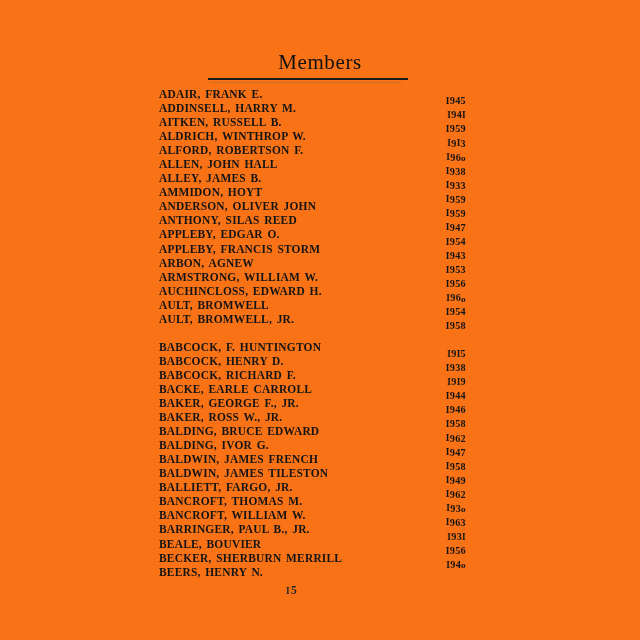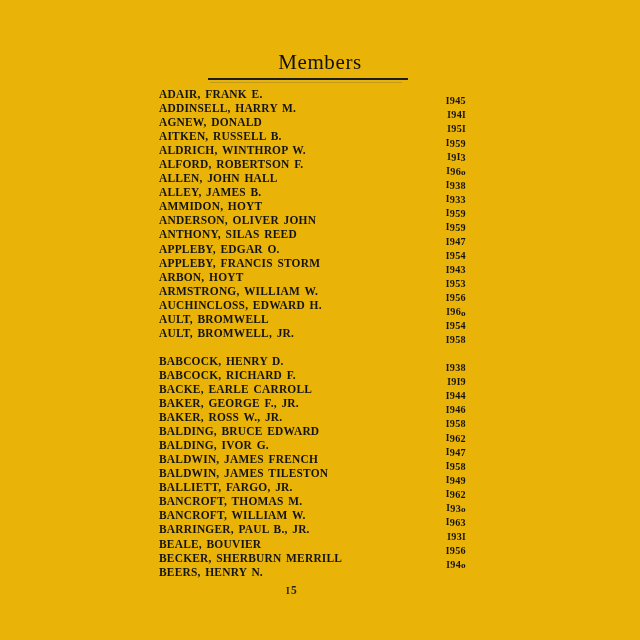--- a/index.html
+++ b/index.html
@@ -12,21 +12,21 @@
     background: #ffffff;
     font-family: "Liberation Serif", "DejaVu Serif", serif;
     color: #1a1a1a;
     overflow: hidden;
     position: relative;
   }
 
   .page {
     position: absolute;
     inset: 0;
-    background: #eab308;
+    background: #f97316;
   }
 
   
   .heading-block {
     position: absolute;
     left: 0;
     right: 0;
     top: 52px;
     text-align: center;
   }
@@ -146,24 +146,20 @@
   <div class="member-list" id="member-list">
       <div class="entry">
         <span class="entry-name">ADAIR, FRANK E.</span>
         <span class="entry-year"><span class="osf-one">I</span>945</span>
       </div>
       <div class="entry">
         <span class="entry-name">ADDINSELL, HARRY M.</span>
         <span class="entry-year"><span class="osf-one">I</span>94<span class="osf-one">I</span></span>
       </div>
       <div class="entry">
-        <span class="entry-name">AGNEW, DONALD</span>
-        <span class="entry-year"><span class="osf-one">I</span>95<span class="osf-one">I</span></span>
-      </div>
-      <div class="entry">
         <span class="entry-name">AITKEN, RUSSELL B.</span>
         <span class="entry-year"><span class="osf-one">I</span>959</span>
       </div>
       <div class="entry">
         <span class="entry-name">ALDRICH, WINTHROP W.</span>
         <span class="entry-year"><span class="osf-one">I</span>9<span class="osf-one">I</span>3</span>
       </div>
       <div class="entry">
         <span class="entry-name">ALFORD, ROBERTSON F.</span>
         <span class="entry-year"><span class="osf-one">I</span>96<span class="osf-zero">o</span></span>
@@ -190,41 +186,45 @@
       </div>
       <div class="entry">
         <span class="entry-name">APPLEBY, EDGAR O.</span>
         <span class="entry-year"><span class="osf-one">I</span>954</span>
       </div>
       <div class="entry">
         <span class="entry-name">APPLEBY, FRANCIS STORM</span>
         <span class="entry-year"><span class="osf-one">I</span>943</span>
       </div>
       <div class="entry">
-        <span class="entry-name">ARBON, HOYT</span>
+        <span class="entry-name">ARBON, AGNEW</span>
         <span class="entry-year"><span class="osf-one">I</span>953</span>
       </div>
       <div class="entry">
         <span class="entry-name">ARMSTRONG, WILLIAM W.</span>
         <span class="entry-year"><span class="osf-one">I</span>956</span>
       </div>
       <div class="entry">
         <span class="entry-name">AUCHINCLOSS, EDWARD H.</span>
         <span class="entry-year"><span class="osf-one">I</span>96<span class="osf-zero">o</span></span>
       </div>
       <div class="entry">
         <span class="entry-name">AULT, BROMWELL</span>
         <span class="entry-year"><span class="osf-one">I</span>954</span>
       </div>
       <div class="entry">
         <span class="entry-name">AULT, BROMWELL, JR.</span>
         <span class="entry-year"><span class="osf-one">I</span>958</span>
       </div>
       <div class="entry spacer"></div>
       <div class="entry">
+        <span class="entry-name">BABCOCK, F. HUNTINGTON</span>
+        <span class="entry-year"><span class="osf-one">I</span>9<span class="osf-one">I</span>5</span>
+      </div>
+      <div class="entry">
         <span class="entry-name">BABCOCK, HENRY D.</span>
         <span class="entry-year"><span class="osf-one">I</span>938</span>
       </div>
       <div class="entry">
         <span class="entry-name">BABCOCK, RICHARD F.</span>
         <span class="entry-year"><span class="osf-one">I</span>9<span class="osf-one">I</span>9</span>
       </div>
       <div class="entry">
         <span class="entry-name">BACKE, EARLE CARROLL</span>
         <span class="entry-year"><span class="osf-one">I</span>944</span>

